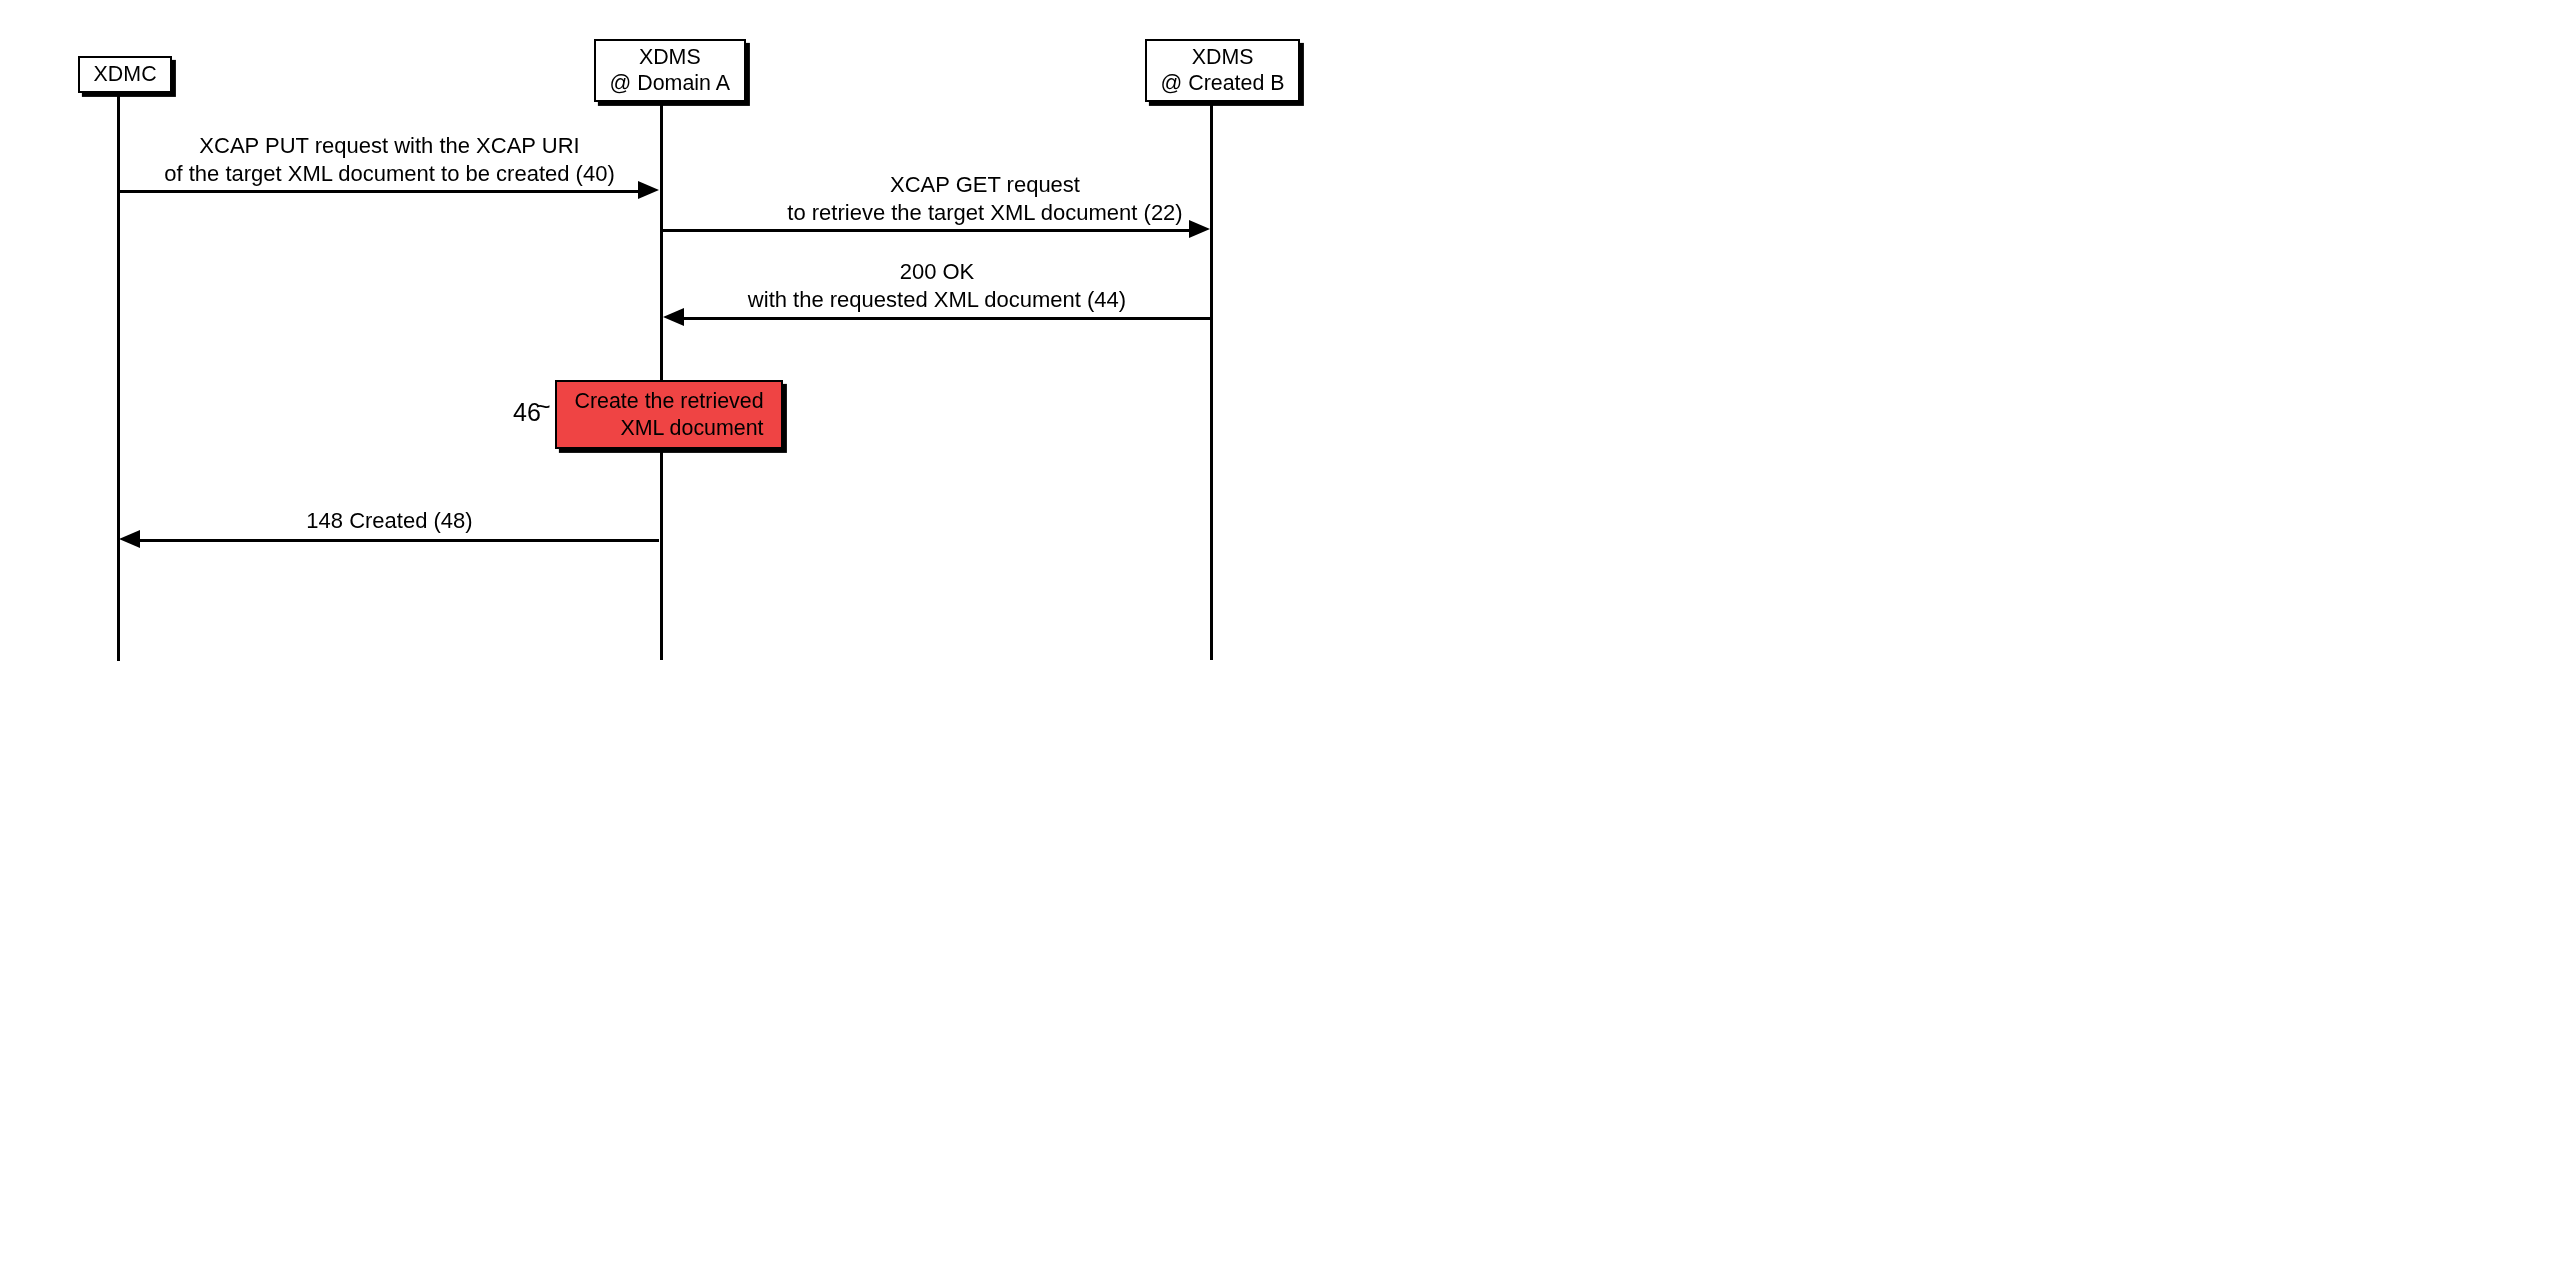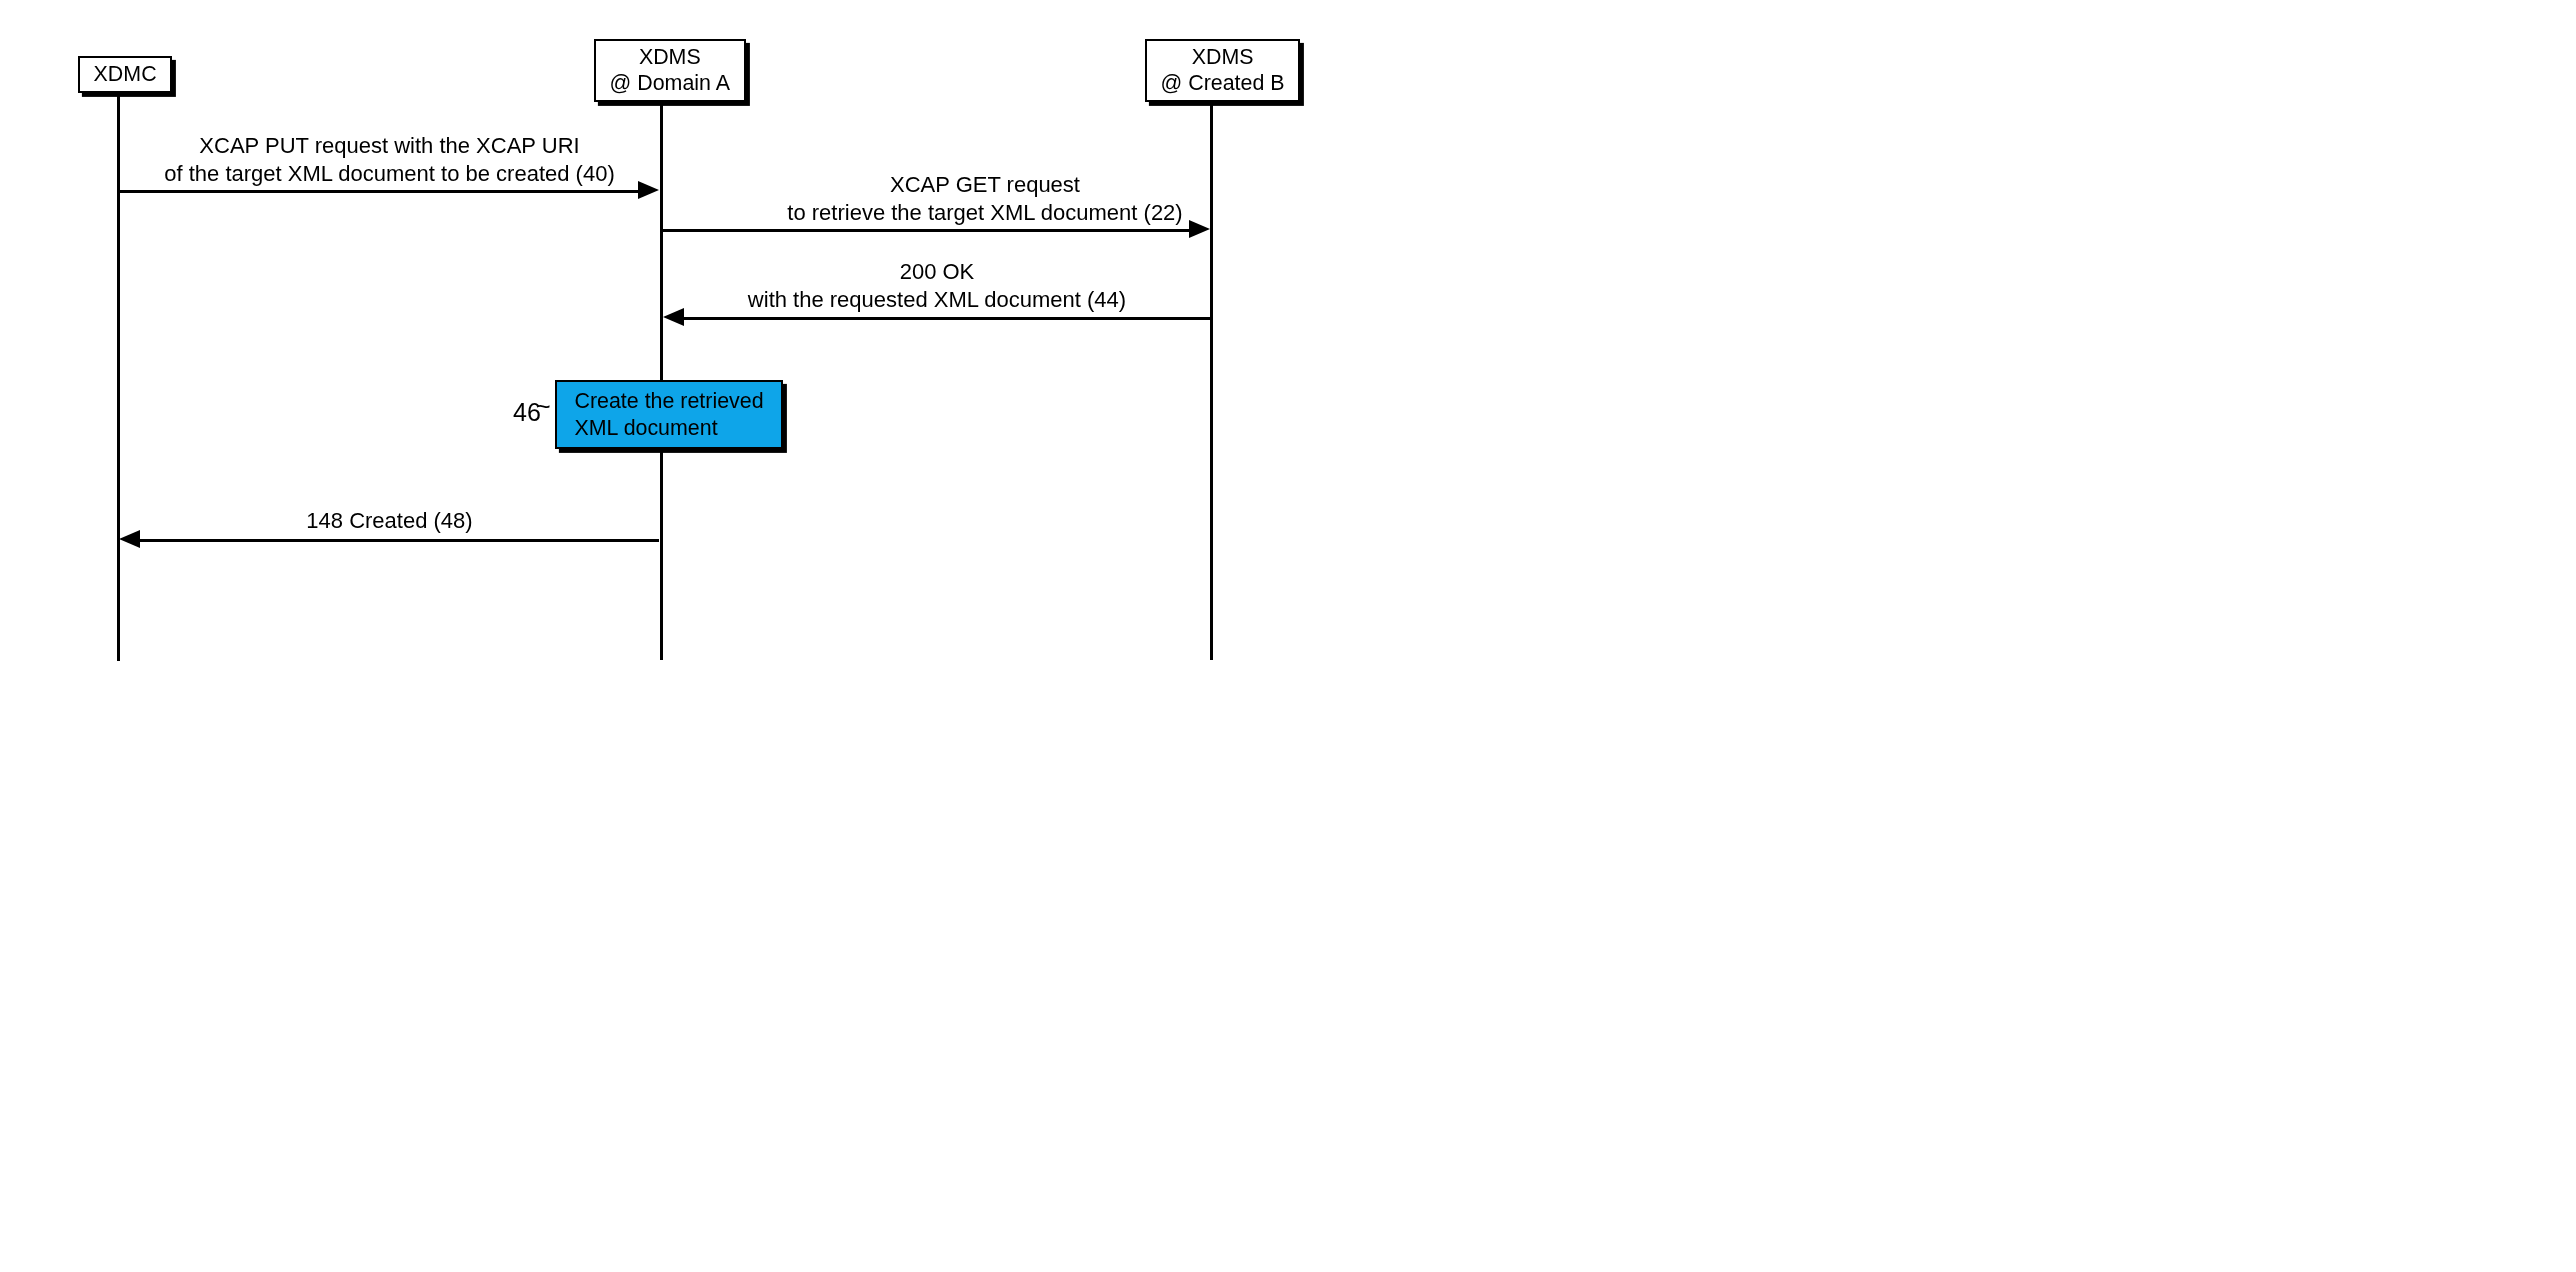--- a/index.html
+++ b/index.html
@@ -55,22 +55,22 @@
     position: absolute;
     width: 0;
     height: 0;
     border-top: 9.7px solid transparent;
     border-bottom: 9.7px solid transparent;
     border-right: 21.4px solid black;
   }
   .activity-box {
     position: absolute;
     border: 2.9px solid black;
-    background: #0ea5e9;
-    text-align: left;
+    background: #ef4444;
+    text-align: right;
     padding: 5.8px 17.5px;
     font-size: 21.4px;
     box-shadow: 3.9px 3.9px 0 black;
     line-height: 1.25;
   }
   .ref-label {
     position: absolute;
     font-size: 25px;
   }
   .tilde {

